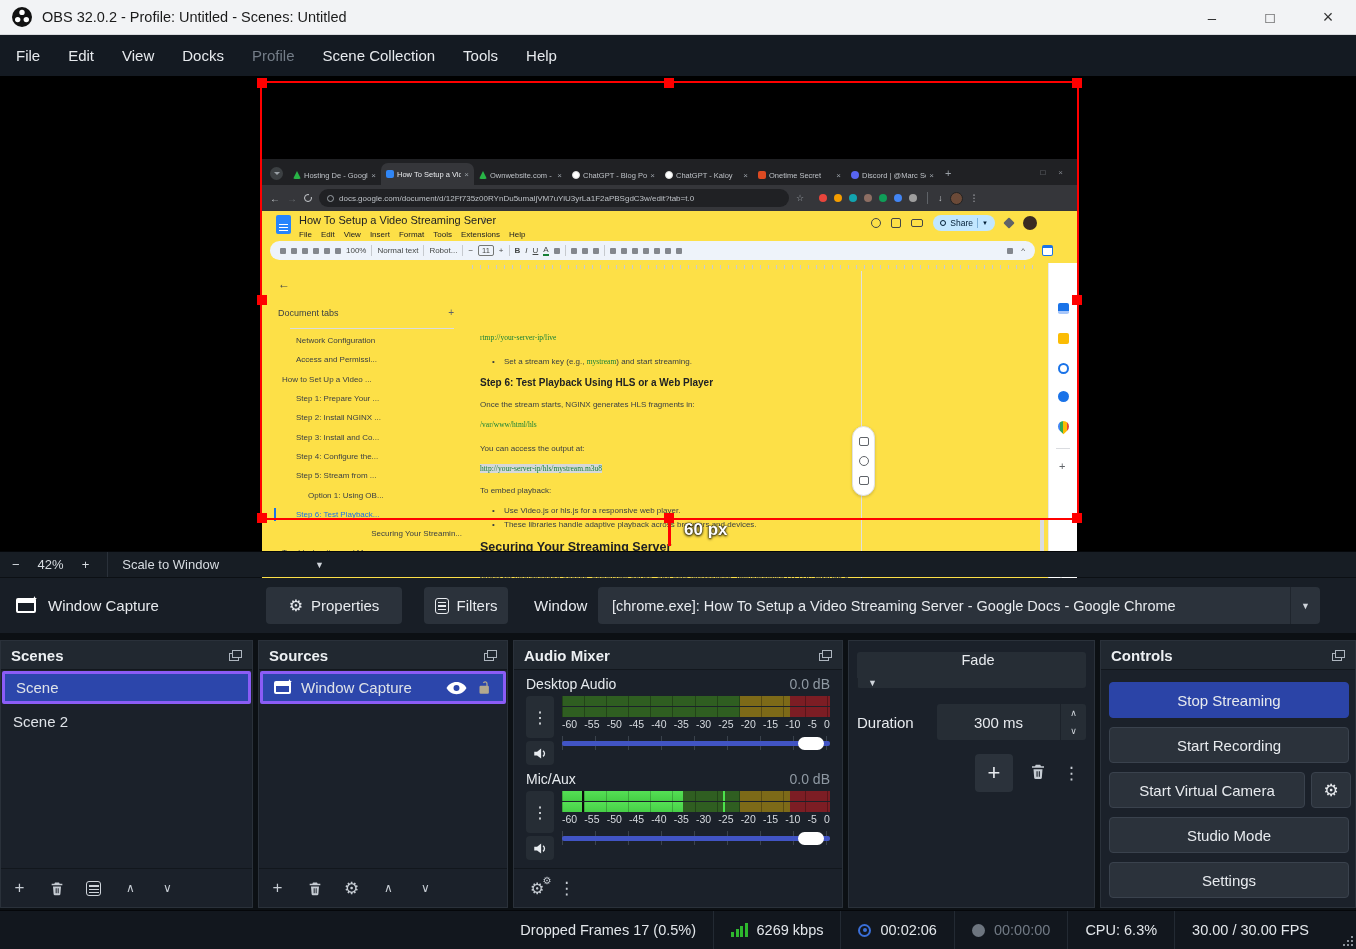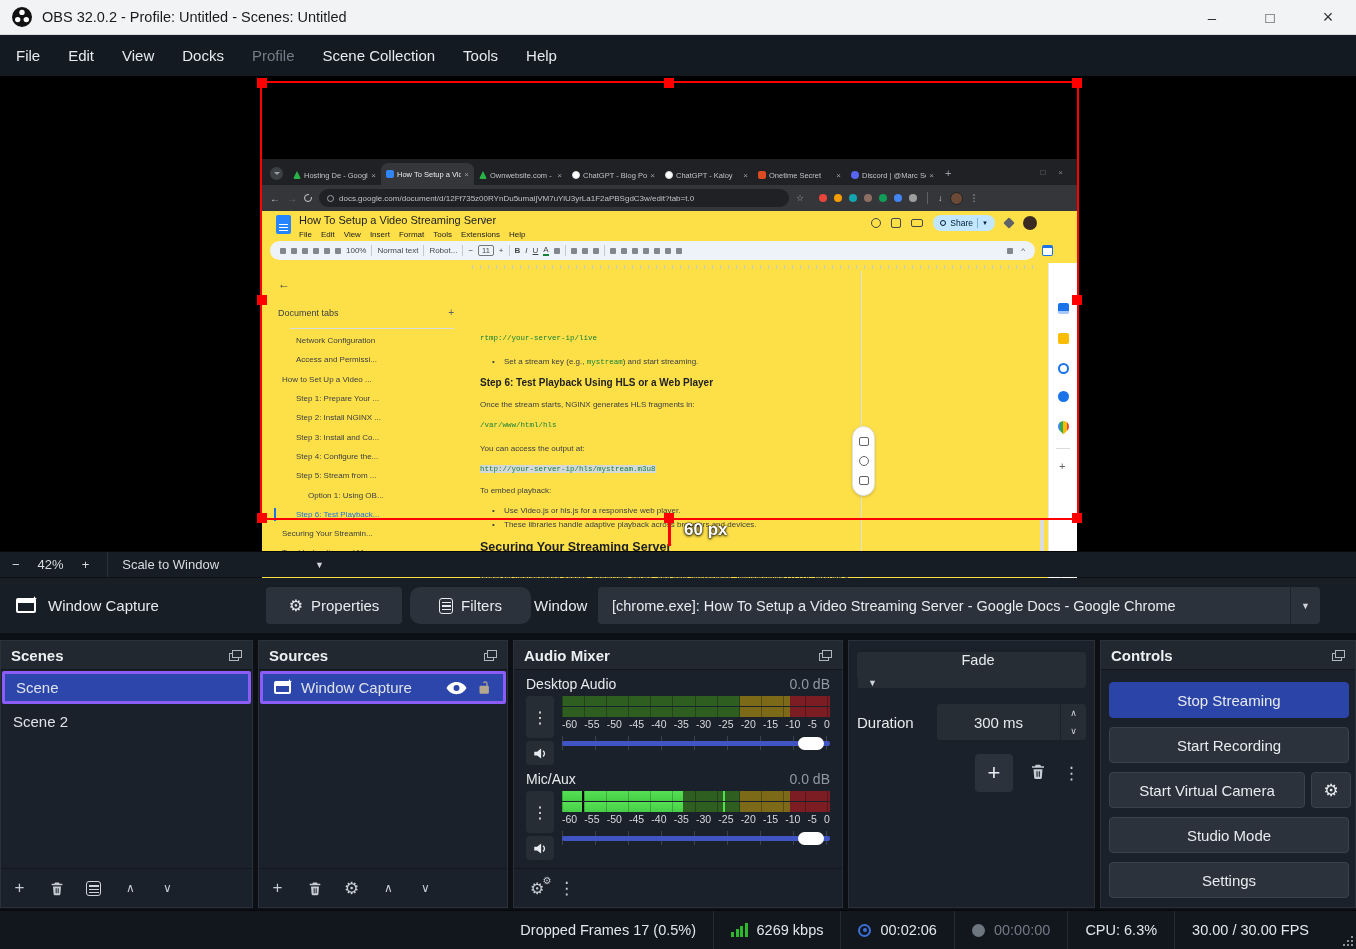--- a/index.html
+++ b/index.html
@@ -91,21 +91,21 @@
   .outline { position:absolute; left:8px; top:60px; width:192px; bottom:0; font-size:8px; color:#3c4043; }
   .oback { font-size:12px; color:#444746; margin:6px 0 0 8px; }
   .ohead { display:flex; align-items:center; margin:16px 8px 0 8px; font-size:9px; color:#3c4043; }
   .ohead .oplus { margin-left:auto; font-size:10px; color:#5f6368; }
   .ocut { border-top:1px solid #dadce0; margin:10px 8px 2px 20px; }
   .oitem { height:19.3px; display:flex; align-items:center; position:relative; }
   .oitem.active { color:#1a73e8; }
   .oitem.active::before { content:""; position:absolute; left:4px; top:3px; bottom:3px; width:2px; background:#1a73e8; }
 
   .page { position:absolute; left:208px; top:60px; width:392px; bottom:0; border-right:1px solid #e0e0e0; padding:62px 12px 0 10px; font-size:8px; color:#3c4043; line-height:10.5px; }
-  .blk .codespan { font-family:Liberation Mono, monospace; color:#188038; font-size:7.5px; }
+  .blk .codespan { font-family:Liberation Serif, serif; color:#188038; font-size:7.5px; }
   .blk.t-code { margin-bottom:13px; }
   .blk.t-bullet { margin-bottom:11px; padding-left:24px; position:relative; }
   .blk.t-bullet::before { content:"•"; position:absolute; left:12px; }
   .blk.t-bullet + .blk.t-bullet { margin-bottom:3px; margin-top:-8px; }
   .blk.t-h3 { font-weight:bold; font-size:10px; color:#202124; margin-bottom:10px; }
   .blk.t-p { margin-bottom:10px; }
   .blk.t-codehl { margin-bottom:11px; }
   .blk.t-codehl .codespan { background:#d5d8db; }
   .blk.t-h2 { font-weight:bold; font-size:12.5px; color:#202124; margin:12px 0 9px; }
 
@@ -135,21 +135,21 @@
 
   
   .srcrow { position:absolute; left:0; top:578px; width:1356px; height:55px; background:#181e26; display:flex; align-items:center; }
   .wicon { width:20px; height:15px; border:2px solid #fff; border-radius:2px; position:relative; flex:none; }
   .wicon::before { content:""; position:absolute; left:0; right:0; top:0; height:3px; background:#fff; }
   .wicon::after { content:""; position:absolute; right:-3px; top:-4px; width:5px; height:5px; background:#fff; clip-path:polygon(50% 0,63% 35%,100% 50%,63% 65%,50% 100%,37% 65%,0 50%,37% 35%); }
   .srcrow .wicon { margin-left:16px; }
   .src-label { margin-left:12px; font-size:15px; color:#e7eaee; }
   .btn { height:37px; background:#2b323b; border-radius:4px; display:flex; align-items:center; justify-content:center; gap:8px; font-size:15px; color:#e7eaee; }
   .btn-props { position:absolute; left:266px; width:136px; }
-  .btn-filters { position:absolute; left:410px; width:121px;border-radius:10px; }
+  .btn-filters { position:absolute; left:424px; width:84px; }
   .gear-glyph { font-size:16px; line-height:1; }
   .filtericon { width:14px; height:16px; border:1.5px solid #e7eaee; border-radius:3px; background:repeating-linear-gradient(#e7eaee 0 1.5px,transparent 1.5px 3.5px); background-clip:content-box; padding:1.5px; }
   .win-label { position:absolute; left:534px; font-size:15px; color:#e7eaee; }
   .combo { position:absolute; left:598px; width:722px; height:37px; background:#2b323b; border-radius:4px; display:flex; align-items:center; }
   .combo-text { padding-left:14px; font-size:14.5px; color:#e7eaee; white-space:nowrap; overflow:hidden; flex:1; }
   .combo-arrow { width:30px; align-self:stretch; display:flex; align-items:center; justify-content:center; border-left:1px solid #1f252d; color:#cfd4da; font-size:9px; }
 
   
   .dock { position:absolute; top:640px; height:268px; background:#1b212a; border:1px solid #2a313a; }
   .dock-head { height:29px; background:#212830; display:flex; align-items:center; padding:0 10px; font-size:15px; font-weight:bold; color:#eceff2; border-bottom:1px solid #12171d; }
@@ -467,21 +467,21 @@
             </div>
 
             <div class="oitem" style="padding-left: 38px;">
               <span>Option 1: Using OB...</span>
             </div>
 
             <div class="oitem active" style="padding-left: 26px;">
               <span>Step 6: Test Playback...</span>
             </div>
 
-            <div class="oitem" style="padding-left: 12px;">
+            <div class="oitem" style="padding-left: 12px; justify-content: flex-end;">
               <span>Securing Your Streamin...</span>
             </div>
 
             <div class="oitem" style="padding-left: 12px;">
               <span>Troubleshooting and M...</span>
             </div>
 
             <div class="oitem" style="padding-left: 12px;">
               <span>Conclusion</span>
             </div>

